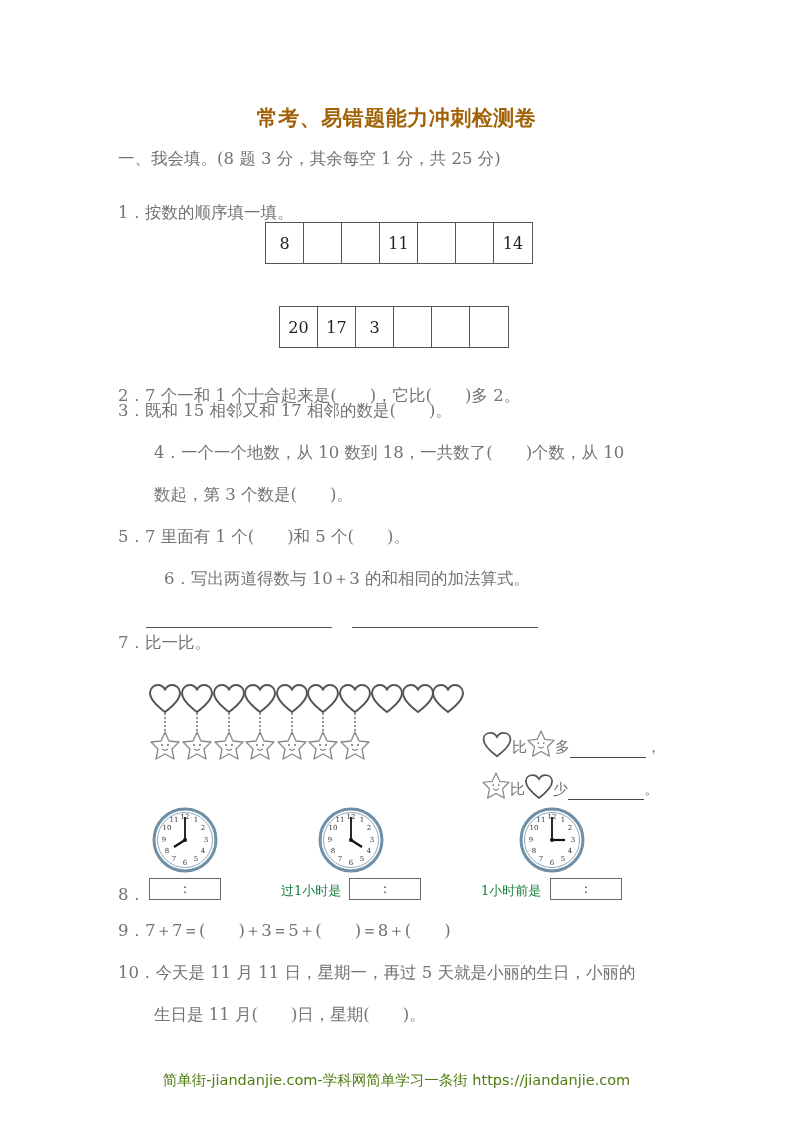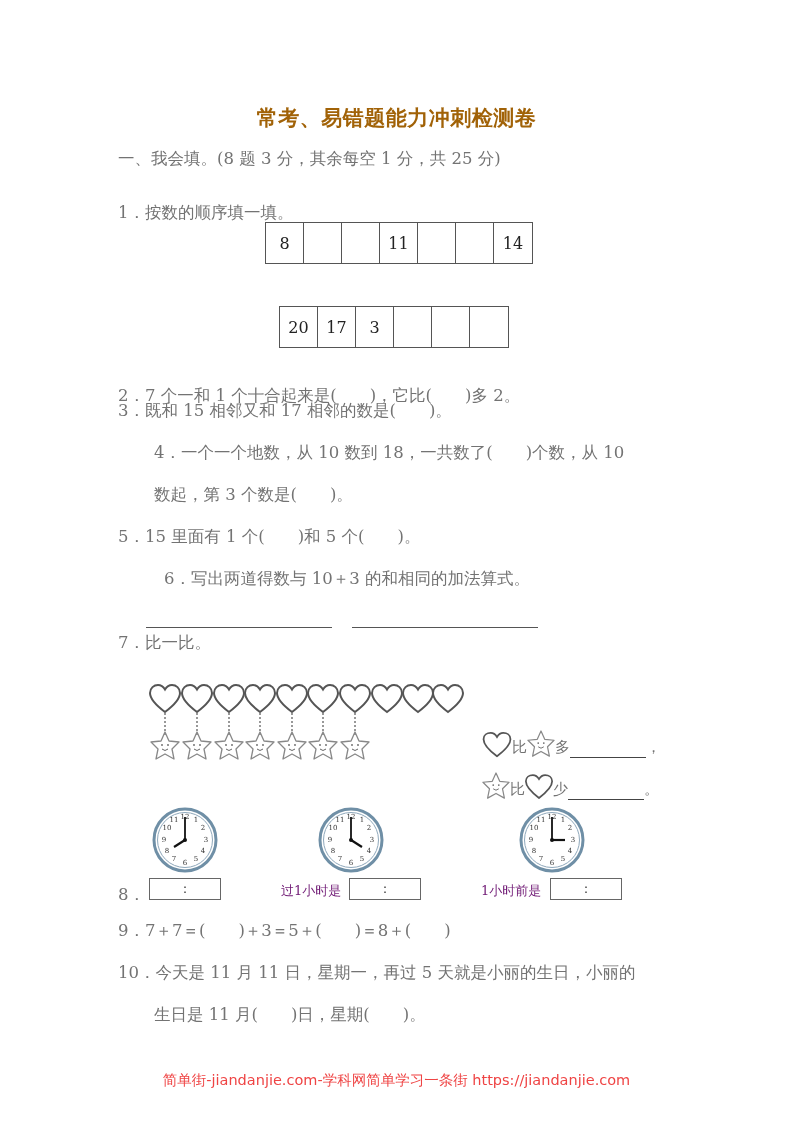--- a/index.html
+++ b/index.html
@@ -7,22 +7,22 @@
   body { position: relative; font-family: "DejaVu Serif", "Liberation Serif", serif; color: #222; }
   .abs { position: absolute; white-space: nowrap; }
   .title { left: 0; width: 793px; top: 104px; text-align: center; font-family: "DejaVu Sans", "Liberation Sans", sans-serif; font-weight: bold; font-size: 21px; color: #a16207; letter-spacing: 0.5px; }
   .line { font-size: 16.5px; line-height: 22px; color: #737373; }
   .num-grid { position: absolute; display: flex; border: 1px solid #555; }
   .num-grid .cell { width: 38px; height: 40px; border-right: 1px solid #555; display: flex; align-items: center; justify-content: center; font-size: 16px; }
   .num-grid .cell:last-child { border-right: none; }
   .answer-line { position: absolute; height: 1px; background: #555; }
   .clock { position: absolute; }
   .time-box { position: absolute; border: 1px solid #666; height: 22px; width: 72px; display: flex; align-items: center; justify-content: center; font-size: 13px; color: #444; }
-  .label-small { font-size: 13px; color: #701a75; }
-  .footer { left: 0; width: 793px; top: 1071px; text-align: center; font-family: "DejaVu Sans", "Liberation Sans", sans-serif; font-size: 14.5px; color: #ef4444; }
+  .label-small { font-size: 13px; color: #15803d; }
+  .footer { left: 0; width: 793px; top: 1071px; text-align: center; font-family: "DejaVu Sans", "Liberation Sans", sans-serif; font-size: 14.5px; color: #4d7c0f; }
   .blank { display: inline-block; width: 76px; border-bottom: 1px solid #444; height: 16px; vertical-align: baseline; }
 </style>
 </head>
 <body>
 
 <div class="abs title">常考、易错题能力冲刺检测卷</div>
 
 <div class="abs line" style="left:118px; top:148px;">一、我会填。(8 题 3 分，其余每空 1 分，共 25 分)</div>
 
 <div class="abs line" style="left:118px; top:190px;margin-top:12px;">1．按数的顺序填一填。</div>
@@ -43,21 +43,21 @@
   <div class="cell">3</div>
   <div class="cell"></div>
   <div class="cell"></div>
   <div class="cell"></div>
 </div>
 
 <div class="abs line" style="left:118px; top:358px;margin-top:27px;">2．7 个一和 1 个十合起来是(　　)，它比(　　)多 2。</div>
 <div class="abs line" style="left:118px; top:400px;">3．既和 15 相邻又和 17 相邻的数是(　　)。</div>
 <div class="abs line" style="left:154px; top:442px;">4．一个一个地数，从 10 数到 18，一共数了(　　)个数，从 10</div>
 <div class="abs line" style="left:154px; top:484px;">数起，第 3 个数是(　　)。</div>
-<div class="abs line" style="left:118px; top:526px;">5．15 里面有 1 个(　　)和 5 个(　　)。</div>
+<div class="abs line" style="left:118px; top:526px;">5．7 里面有 1 个(　　)和 5 个(　　)。</div>
 <div class="abs line" style="left:128px; top:568px;margin-left:36px;">6．写出两道得数与 10＋3 的和相同的加法算式。</div>
 
 <div class="answer-line" style="left:146px; top:627px; width:186px;"></div>
 <div class="answer-line" style="left:352px; top:627px; width:186px;"></div>
 
 <div class="abs line" style="left:118px; top:632px;">7．比一比。</div>
 
 <div class="abs" style="left:148px; top:683px;">
   <svg width="318" height="32" viewBox="0 0 318 32">
     <defs>

